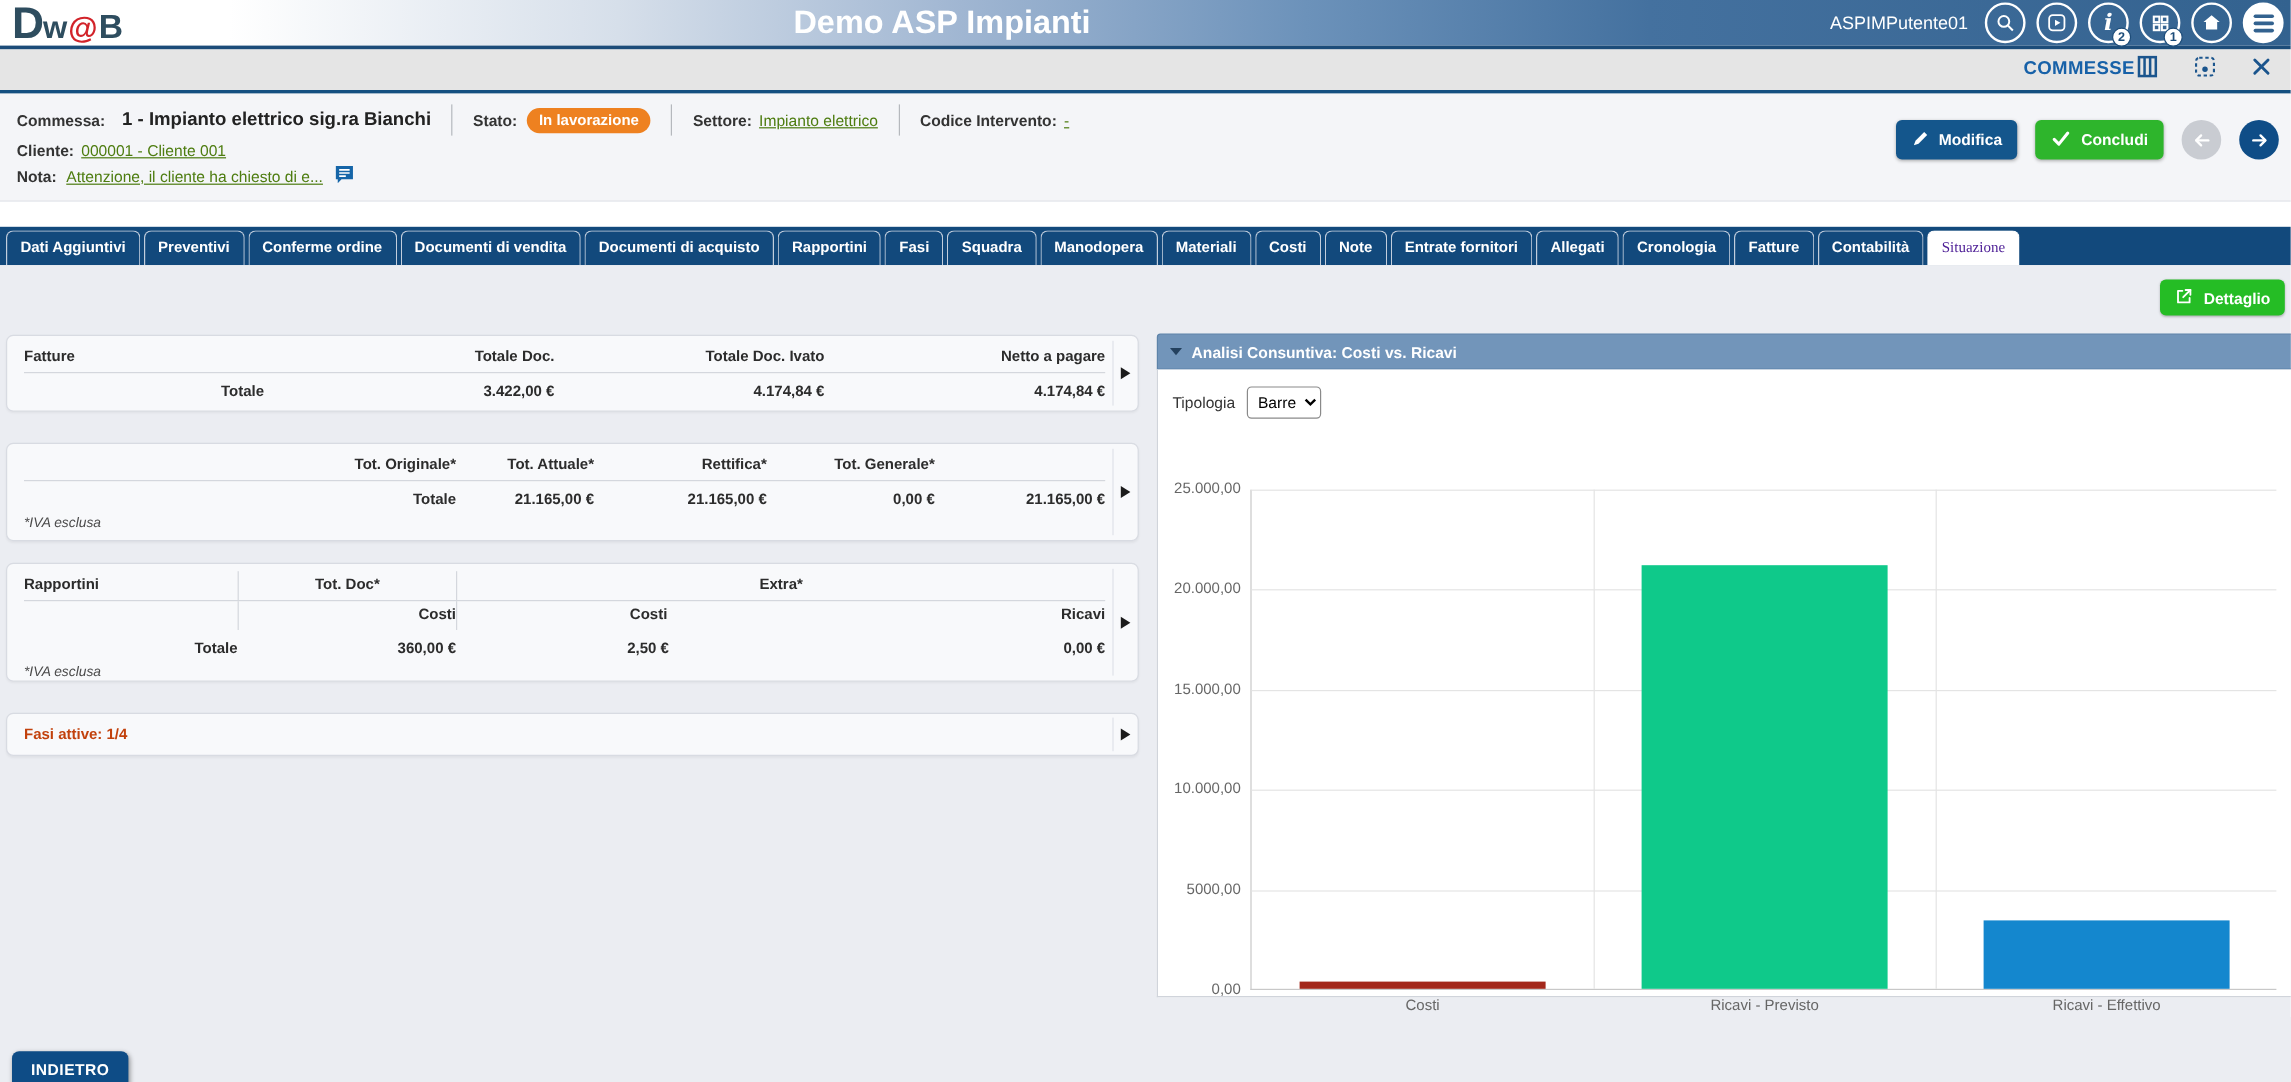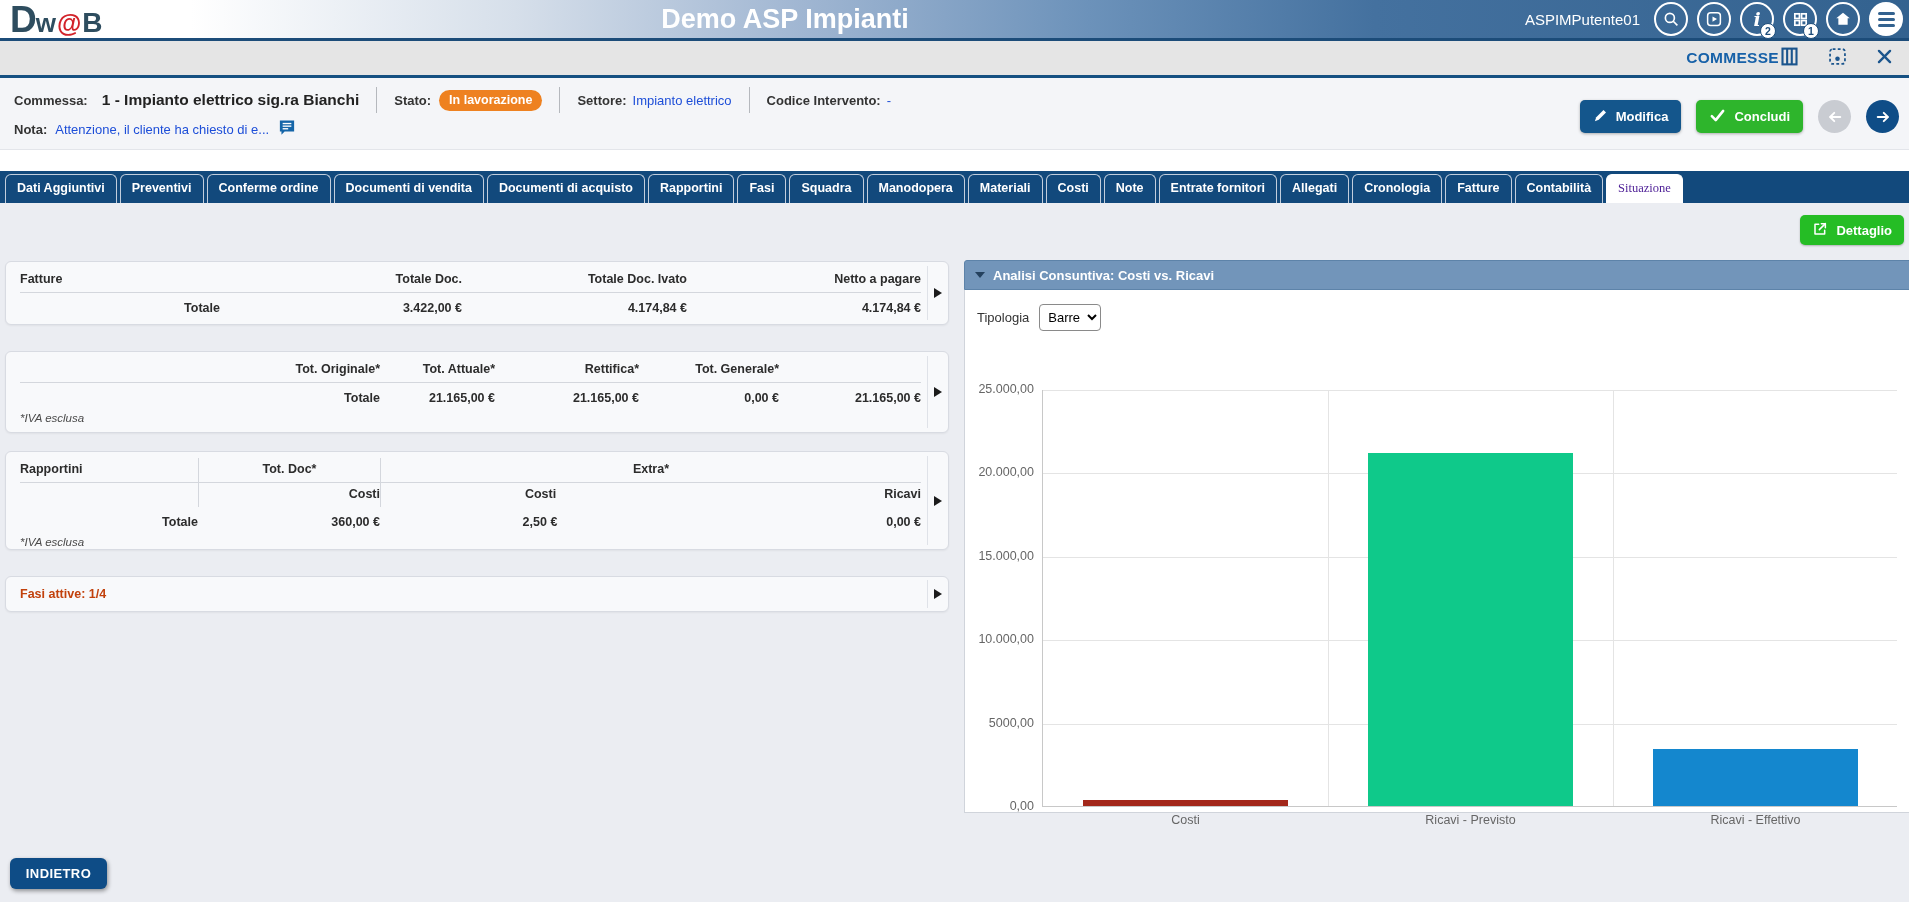--- a/index.html
+++ b/index.html
@@ -41,21 +41,21 @@
     justify-content:flex-end; padding:0 15px; border-bottom:3px solid #155081;}
   .section-title{color:#1761a8; font-size:15.5px; font-weight:bold; letter-spacing:.3px;}
   .win-icons{display:flex; align-items:center; gap:27px;}
   .win-icons > *{cursor:pointer;}
 
   
   .info-bar{background:#f4f5f8; padding:7px 14px 9px; position:relative;
     border-bottom:1px solid #e3e5ea; flex:0 0 auto;}
   .info-row1{display:flex; align-items:center; height:30px;}
   .lbl{font-weight:bold; font-size:13px; color:#333; white-space:nowrap;}
-  .val{font-size:13px; color:#1d4ed8; margin-left:6px; white-space:nowrap;}
+  .val{font-size:13px; color:#4d7c0f; margin-left:6px; white-space:nowrap;text-decoration:underline;}
   .commessa-value{font-weight:bold; font-size:15.5px; color:#222; margin-left:14px; white-space:nowrap;}
   .vsep{width:1px; height:26px; background:#b5b8bd; margin:0 17px; flex:0 0 1px;}
   .stato-badge{background:#EE8120; color:#fff; font-size:12.5px; font-weight:bold;
     padding:3px 10px 4px; border-radius:12px; margin-left:8px; white-space:nowrap;}
   .info-row2{margin-top:3px; font-size:13px; display:flex; align-items:center;}
   .info-row3{margin-top:3px; font-size:13px; display:flex; align-items:center; gap:8px;}
   .record-actions{position:absolute; top:22px; right:10px; display:flex; align-items:center; gap:15px;}
   .btn{display:flex; align-items:center; gap:8px; font-size:13px; font-weight:bold; color:#fff;
     padding:0 13px; height:33px; border-radius:5px; border:none; cursor:pointer;
     box-shadow:0 1px 3px rgba(0,0,0,.3); font-family:inherit;}
@@ -223,20 +223,24 @@
     <span class="vsep"></span>
     <span class="lbl">Stato:</span>
     <span class="stato-badge">In lavorazione</span>
     <span class="vsep"></span>
     <span class="lbl">Settore:</span>
     <span class="val">Impianto elettrico</span>
     <span class="vsep"></span>
     <span class="lbl">Codice Intervento:</span>
     <span class="val">-</span>
   </div>
+  <div class="info-row2">
+    <span class="lbl">Cliente:</span>
+    <span class="val">000001 - Cliente 001</span>
+  </div>
   <div class="info-row3">
     <span class="lbl">Nota:</span>
     <span class="val" style="margin-left:0">Attenzione, il cliente ha chiesto di e...</span>
     <span>
       <svg width="20" height="19" viewBox="0 0 24 24">
         <path d="M3 3 h18 v14 h-12 l-4 4 v-4 h-2 Z" fill="#1565a8"></path>
         <line x1="6.5" y1="7" x2="17.5" y2="7" stroke="#fff" stroke-width="1.7"></line>
         <line x1="6.5" y1="10.3" x2="17.5" y2="10.3" stroke="#fff" stroke-width="1.7"></line>
         <line x1="6.5" y1="13.6" x2="13.5" y2="13.6" stroke="#fff" stroke-width="1.7"></line>
       </svg>

